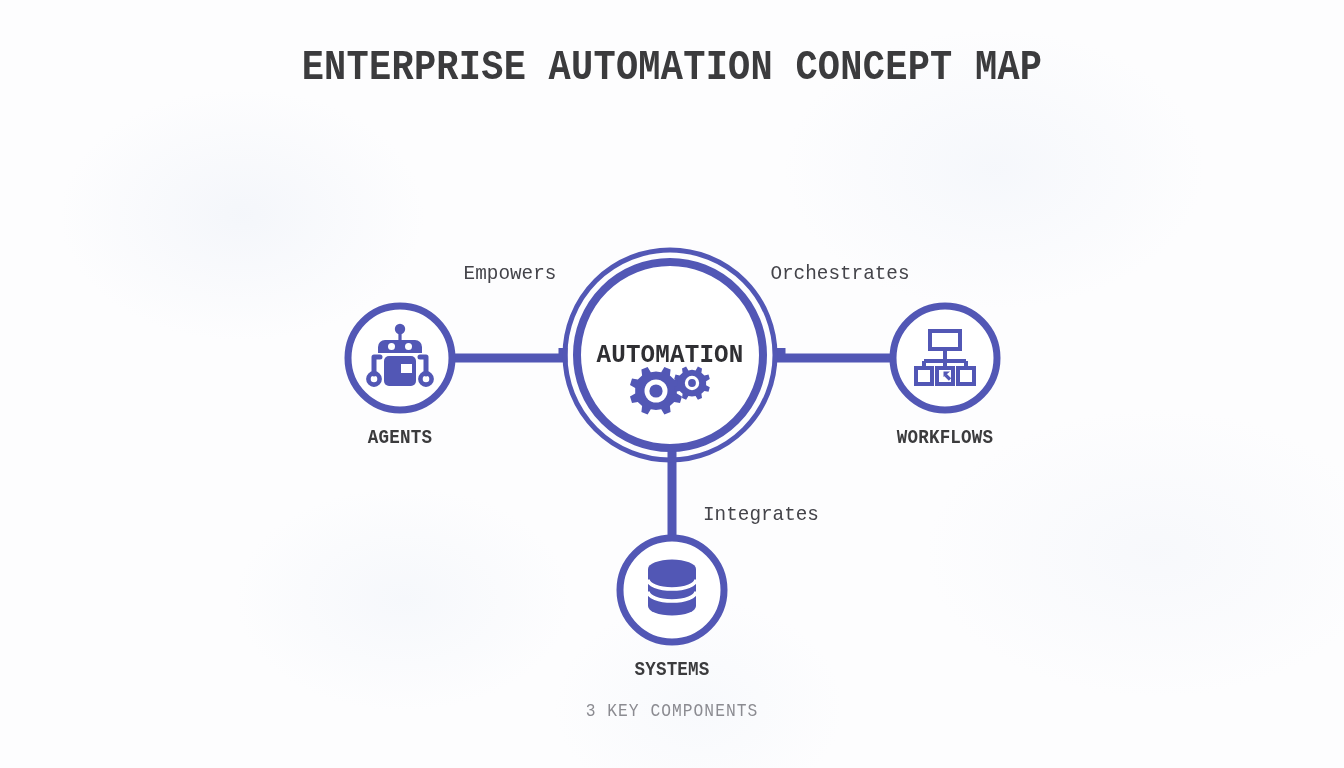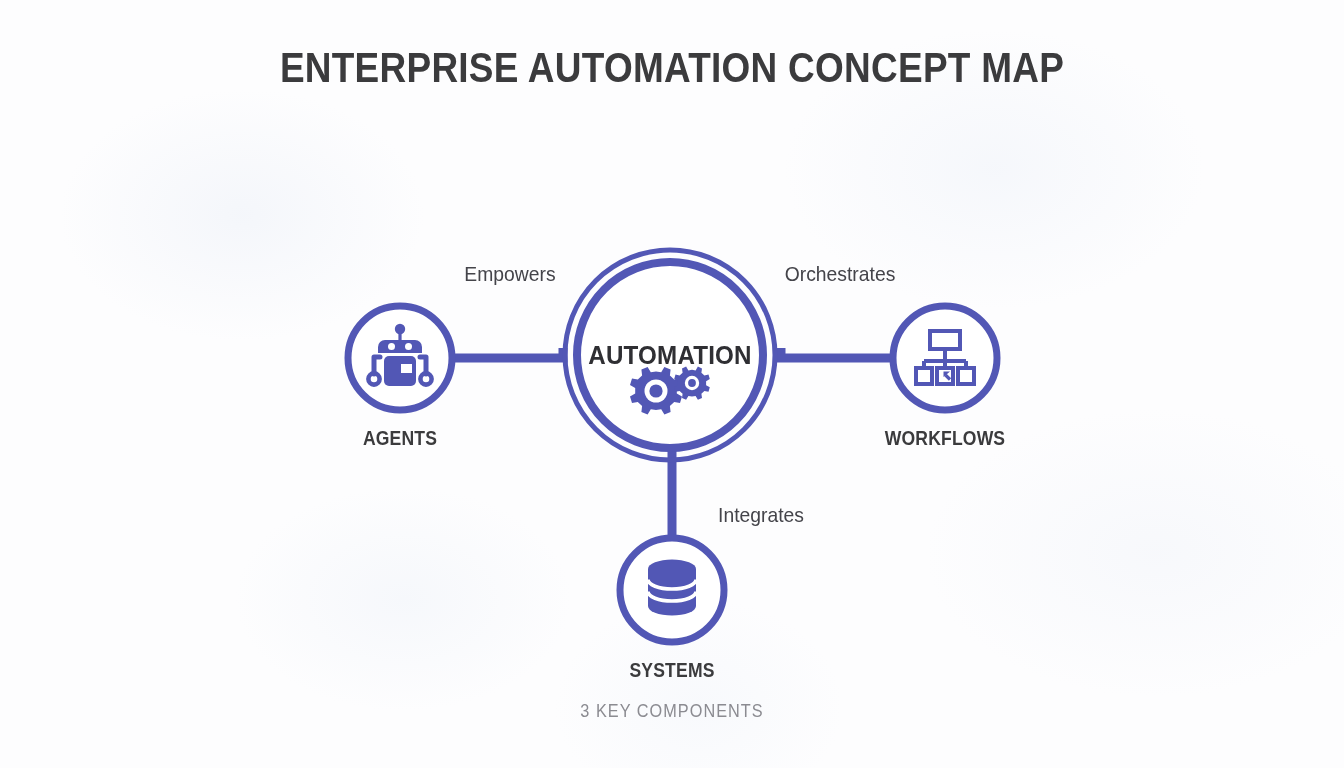--- a/index.html
+++ b/index.html
@@ -6,21 +6,21 @@
     margin: 0;
     padding: 0;
     background: #ffffff;
   }
   #canvas {
     position: relative;
     width: 1344px;
     height: 768px;
     background: #fdfdfe;
     overflow: hidden;
-    font-family: Liberation Sans, sans-serif;
+    font-family: Liberation Mono, monospace;
   }
   
   #canvas::before {
     content: "";
     position: absolute;
     inset: 0;
     pointer-events: none;
     background:
       radial-gradient(ellipse 260px 180px at 18% 28%, rgba(237,241,248,.55), rgba(255,255,255,0) 70%),
       radial-gradient(ellipse 300px 200px at 74% 22%, rgba(238,242,249,.5), rgba(255,255,255,0) 70%),

